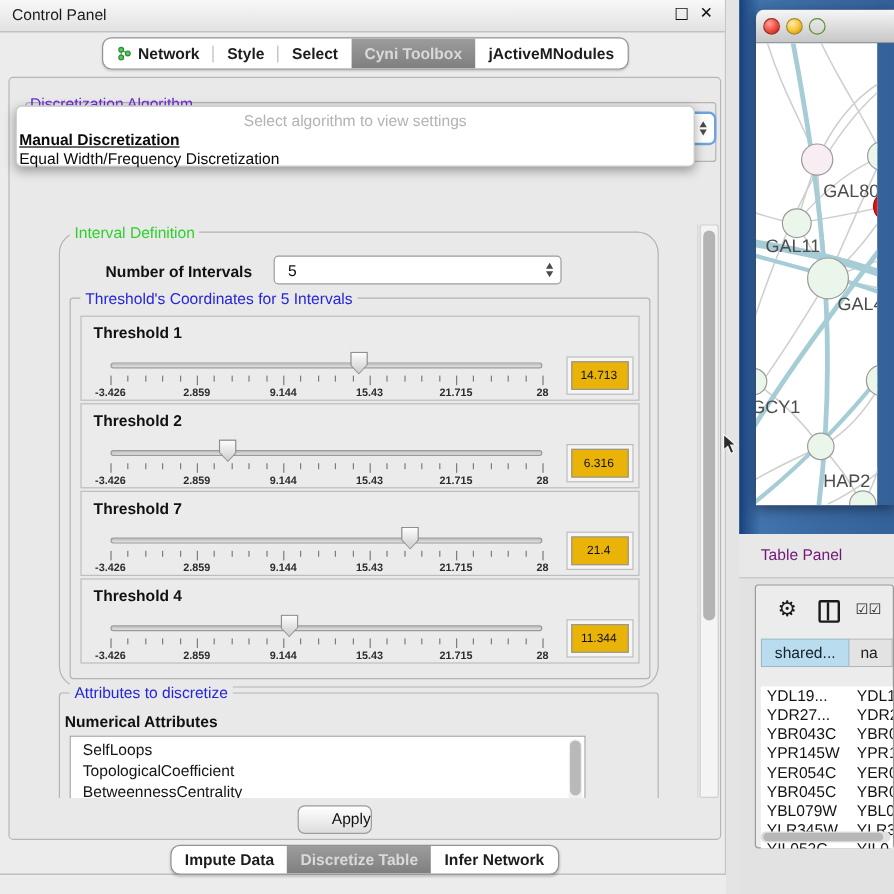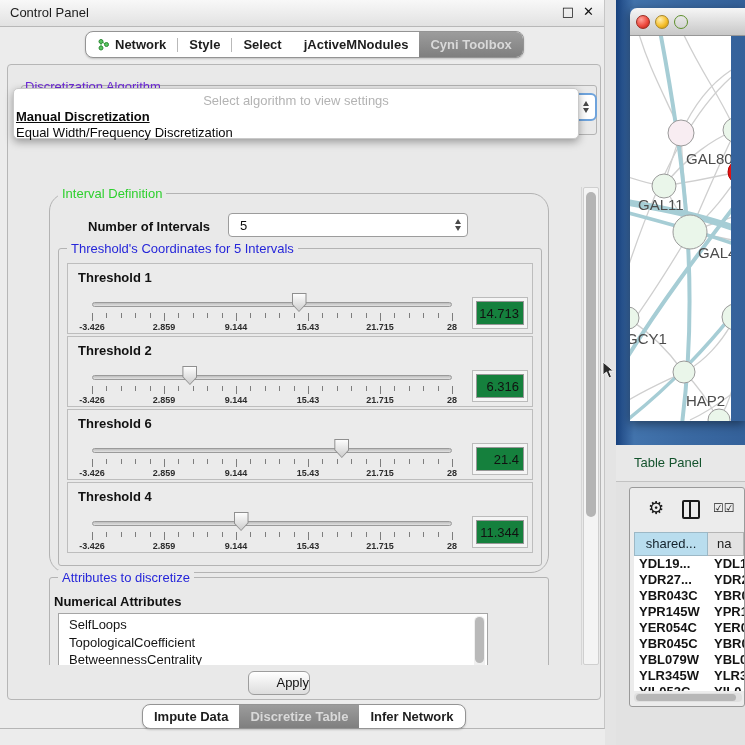--- a/index.html
+++ b/index.html
@@ -62,21 +62,21 @@
   .thr-label{position:absolute;left:10px;top:6px;font-size:13px;font-weight:bold;color:#111;}
   .sl-track{position:absolute;left:24px;top:38px;width:360px;height:5px;background:linear-gradient(#bdbdbd,#e2e2e2);border:1px solid #9a9a9a;border-radius:3px;box-sizing:border-box;}
   .sl-thumb{position:absolute;top:29px;width:15px;height:19px;}
   .sl-thumb .o{position:absolute;inset:0;background:#8f8f8f;clip-path:polygon(0 0,100% 0,100% 58%,50% 100%,0 58%);}
   .sl-thumb .i{position:absolute;inset:1px;background:linear-gradient(#fdfdfd,#cdcdcd);clip-path:polygon(0 0,100% 0,100% 58%,50% 100%,0 58%);}
   .ticks{position:absolute;left:24px;top:49px;width:360px;height:9px;}
   .tick{position:absolute;top:0;width:1px;background:#7d7d7d;}
   .tick-labs{position:absolute;left:24px;top:58px;width:360px;height:11px;}
   .tick-labs span{position:absolute;transform:translateX(-50%);font-size:9px;font-weight:bold;color:#2c2c2c;white-space:nowrap;}
   .val-wrap{position:absolute;left:404px;top:33px;width:56px;height:32px;background:#f5f5f5;border:1px solid #bbb;box-sizing:border-box;padding:3px;}
-  .val-wrap input{width:100%;height:100%;box-sizing:border-box;border:1px solid #979797;font-size:13px;text-align:right;padding-right:4px;color:#111;background:#15803d;font-family:"Liberation Sans",sans-serif;}
+  .val-wrap input{width:100%;height:100%;box-sizing:border-box;border:1px solid #979797;font-size:10px;text-align:center;padding-right:4px;color:#111;background:#eab308;font-family:"Liberation Sans",sans-serif;}
 
   #attrGroup{left:34px;top:390px;width:498px;height:145px;}
   .num-attr{position:absolute;left:4px;top:16px;font-size:13px;font-weight:bold;color:#111;}
   .attr-list{position:absolute;left:8px;top:35px;width:430px;height:108px;background:#fff;border:1px solid #a5a5a5;box-sizing:border-box;padding-top:2px;}
   .attr-item{font-size:13px;color:#141414;line-height:17.5px;padding-left:10px;}
   .list-scroll{position:absolute;right:2px;top:2px;width:11px;height:100px;background:#f0f0f0;border-radius:5px;}
   .list-scroll .thumb{position:absolute;left:1px;top:1px;width:9px;height:46px;background:#b9b9b9;border-radius:5px;}
 
   .apply-btn{position:absolute;left:240px;top:606px;width:60px;height:22px;background:linear-gradient(#ffffff,#dddddd);border:1px solid #9d9d9d;border-radius:6px;font-size:13px;color:#111;text-align:right;line-height:21px;}
 
@@ -90,31 +90,31 @@
   .net-title{position:absolute;left:0;top:0;width:115px;height:28px;border-top-left-radius:7px;background:linear-gradient(#f6f6f6,#c7c7c7);border-bottom:1px solid #979797;box-sizing:border-box;}
   .lights{position:absolute;left:6px;top:7px;display:flex;gap:5px;}
   .light{width:14px;height:14px;border-radius:50%;}
   .light.red{background:radial-gradient(circle at 35% 30%,#ffa39a,#ee4b40 55%,#b21b10);border:1px solid #992a20;box-sizing:border-box;}
   .light.yellow{background:radial-gradient(circle at 35% 30%,#ffeeb0,#f6c02e 55%,#c08b00);border:1px solid #a8862a;box-sizing:border-box;}
   .light.green{background:radial-gradient(circle at 35% 30%,#d8f7b5,#84d334 55%,#4f9714;);border:1px solid #5d8f2c;box-sizing:border-box;}
   .net-canvas{position:absolute;left:0;top:28px;width:101px;height:385px;background:#fff;overflow:hidden;}
   .net-canvas svg text{font-family:"Liberation Sans",sans-serif;font-size:15px;fill:#4c4c4c;}
 
   .tp-bar{position:absolute;left:0;top:445px;width:129px;height:36px;background:#e8e8e8;border-bottom:1px solid #c2c2c2;}
-  .tp-bar .t{position:absolute;left:18px;top:10px;font-size:13px;color:#14532d;}
+  .tp-bar .t{position:absolute;left:18px;top:10px;font-size:13px;color:#701a75;}
   .tp-box{position:absolute;left:13px;top:487px;width:116px;height:220px;background:#ececec;border:1px solid #9a9a9a;border-radius:3px;box-sizing:border-box;}
   .tp-toolbar{position:absolute;left:0;top:0;width:100%;height:42px;}
   .gear{position:absolute;left:18px;top:9px;font-size:18px;color:#1a1a1a;font-family:"DejaVu Sans",sans-serif;line-height:22px;}
   .colicon{position:absolute;left:52px;top:12px;width:14px;height:15px;border:2px solid #1a1a1a;border-radius:2px;}
   .colicon div{position:absolute;left:5px;top:0;width:2px;height:100%;background:#1a1a1a;}
   .checks{position:absolute;left:83px;top:13px;font-size:12px;color:#222;font-family:"DejaVu Sans",sans-serif;}
   .tp-header{position:absolute;left:4px;top:44px;width:110px;height:24px;display:flex;overflow:hidden;}
   .tp-h1{width:74px;background:#b9ddee;border:1px solid #9cb8c6;box-sizing:border-box;font-size:13px;color:#13212b;text-align:center;line-height:22px;}
   .tp-h2{flex:1;background:#e3e3e3;border:1px solid #b5b5b5;border-left:none;box-sizing:border-box;font-size:13px;color:#222;padding-left:9px;line-height:22px;white-space:nowrap;overflow:hidden;}
-  .tp-rows{position:absolute;left:4px;top:68px;width:110px;height:135px;background:#fff;overflow:hidden;font-weight:bold;}
+  .tp-rows{position:absolute;left:4px;top:84px;width:110px;height:135px;background:#fff;overflow:hidden;}
   .tp-row{display:flex;height:16px;line-height:16px;font-size:13px;color:#141414;white-space:nowrap;}
   .tp-c1{width:74px;padding-left:5px;box-sizing:border-box;overflow:hidden;}
   .tp-c2{flex:1;padding-left:6px;overflow:hidden;}
   .hscroll{position:absolute;left:4px;top:205px;width:108px;height:9px;background:#e0e0e0;border-radius:4px;}
   .hscroll .thumb{position:absolute;left:2px;top:1px;width:100px;height:7px;background:#b7b7b7;border-radius:4px;}
 
   .cursor{position:absolute;left:602px;top:361px;z-index:99;}
 </style>
 </head>
 <body>
@@ -144,25 +144,25 @@
           <span>Network</span>
         </div>
         <div class="tabsep"></div>
         <div class="tab">
           <span>Style</span>
         </div>
         <div class="tabsep"></div>
         <div class="tab">
           <span>Select</span>
         </div>
+        <div class="tab sel">
+          <span>Cyni Toolbox</span>
+        </div>
         <div class="tab">
           <span>jActiveMNodules</span>
-        </div>
-        <div class="tab sel">
-          <span>Cyni Toolbox</span>
         </div>
       </div>
 
     <div class="panelA">
 
       <div class="group grp" id="algoGroup"></div>
       <div class="algo-clip">Discretization Algorithm</div>
       <div class="ring-combo">
         <span class="stepper">
             <span class="tri-up"></span>
@@ -276,21 +276,21 @@
                     <span style="left: 0px;">-3.426</span>
                     <span style="left: 72px;">2.859</span>
                     <span style="left: 144px;">9.144</span>
                     <span style="left: 216px;">15.43</span>
                     <span style="left: 288px;">21.715</span>
                     <span style="left: 360px;">28</span>
                   </div>
                   <div class="val-wrap"><input readonly="" value="6.316" style=""></div>
                 </div>
                 <div class="thr-panel" style="top: 160px;">
-                  <div class="thr-label">Threshold 6</div>
+                  <div class="thr-label">Threshold 7</div>
                   <div class="sl-track"></div>
                   <div class="sl-thumb" style="left: 266.34px;">
                     <div class="o"></div>
                     <div class="i"></div>
                   </div>
                   <div class="ticks">
                     <div class="tick" style="left: 0px; height: 8px;"></div>
                     <div class="tick" style="left: 14.4px; height: 5px;"></div>
                     <div class="tick" style="left: 28.8px; height: 5px;"></div>
                     <div class="tick" style="left: 43.2px; height: 5px;"></div>

